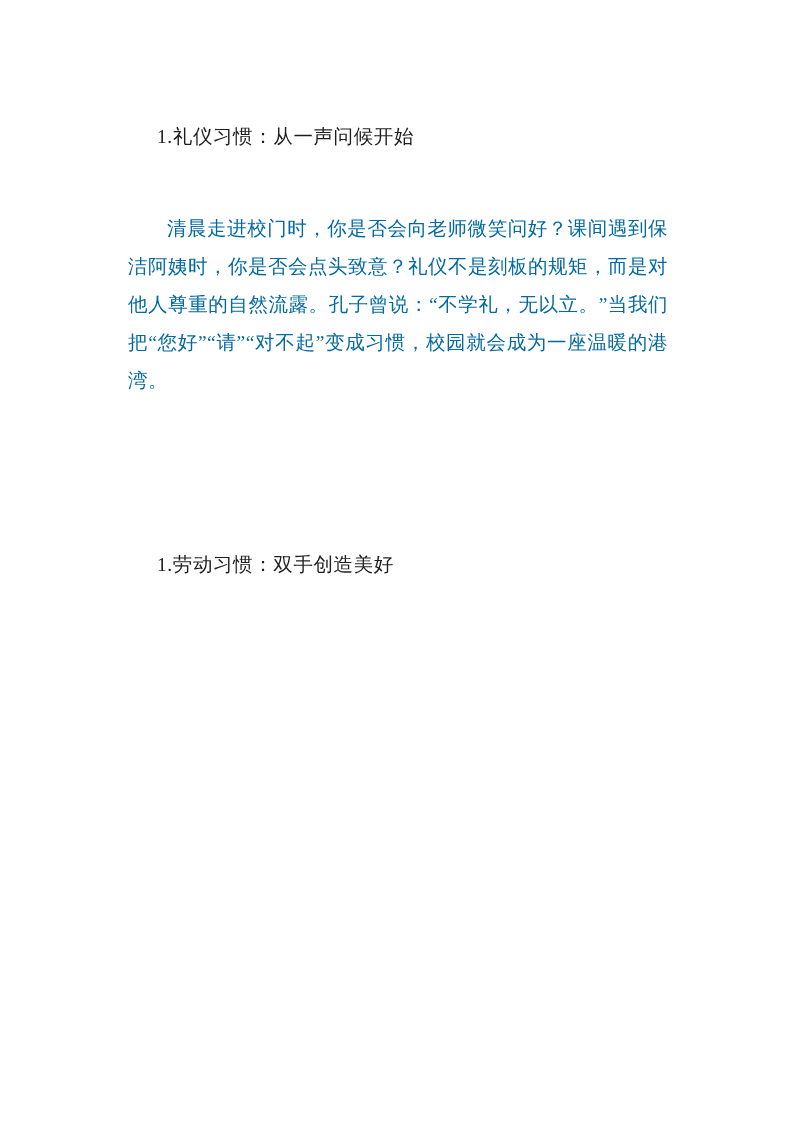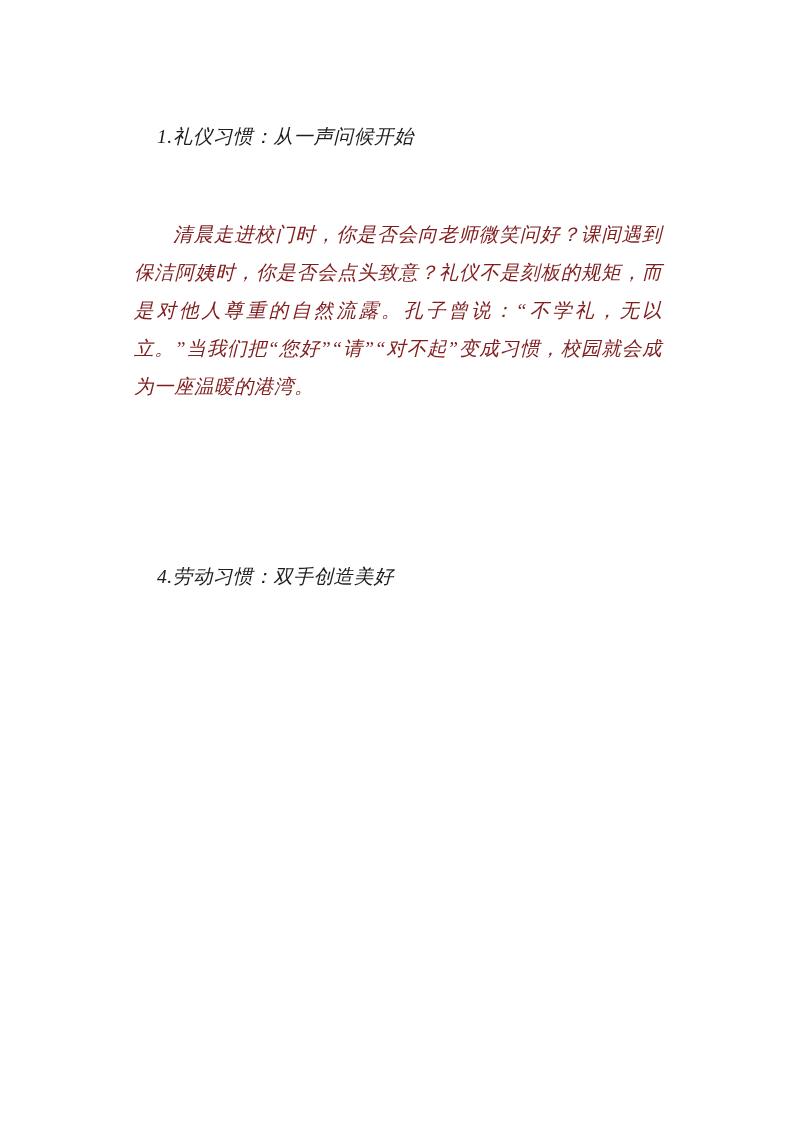--- a/index.html
+++ b/index.html
@@ -14,61 +14,60 @@
     color: #1a1a1a;
     overflow: hidden;
   }
   .page {
     position: relative;
     width: 639px;
     height: 1122px;
     background: #ffffff;
     box-sizing: border-box;
     padding: 120px 112px 60px 118px;
-    font-style: italic;
   }
   .doc-body {
     width: 560px;
   }
   .heading {
     font-size: 19.5px;
     line-height: 1.75;
     letter-spacing: 0.6px;
     text-indent: 39px;
     margin: 0;
     color: #1d1d1d;
     font-family: "Liberation Serif", "DejaVu Serif", serif;
   }
   .para {
     font-size: 19.5px;
     line-height: 1.95;
     letter-spacing: 0.5px;
     text-indent: 39px;
-    margin: 16px;
+    margin: 10px;
     text-align: justify;
     text-justify: inter-ideograph;
-    color: #7f1d1d;
+    color: #0369a1;
   }
   .gap-after-heading { height: 46px; }
   .gap-after-para { height: 46px; }
 </style>
 </head>
 <body>
 
 <div class="page">
   <div class="doc-body">
 
     <p class="heading">1.礼仪习惯：从一声问候开始</p>
     <div class="gap-after-heading"></div>
 
     <p class="para">清晨走进校门时，你是否会向老师微笑问好？课间遇到保洁阿姨时，你是否会点头致意？礼仪不是刻板的规矩，而是对他人尊重的自然流露。孔子曾说：“不学礼，无以立。”当我们把“您好”“请”“对不起”变成习惯，校园就会成为一座温暖的港湾。</p>
     <div class="gap-after-para"></div>
 
     <div class="gap-after-heading"></div>
 
     <div class="gap-after-para"></div>
 
-    <p class="heading">4.劳动习惯：双手创造美好</p>
+    <p class="heading">1.劳动习惯：双手创造美好</p>
     <div class="gap-after-heading"></div>
 
 
   </div>
 </div>
 
 </body></html>

